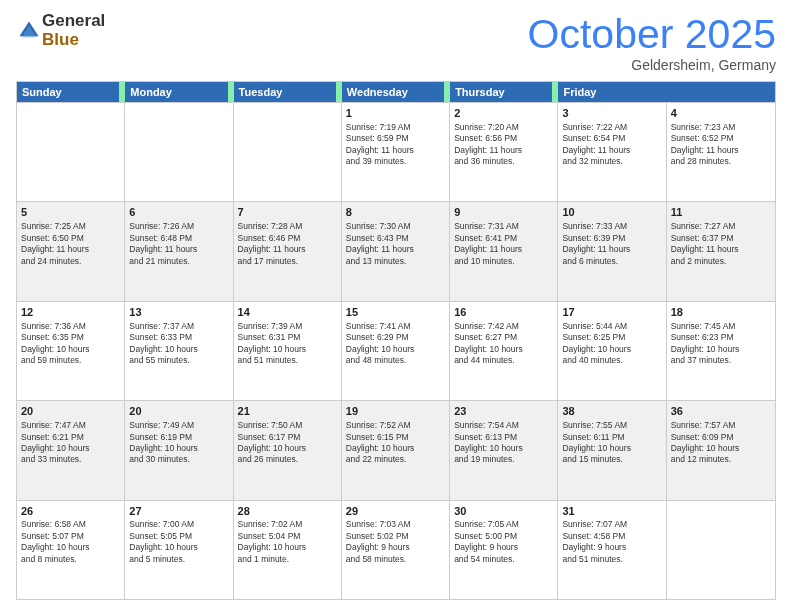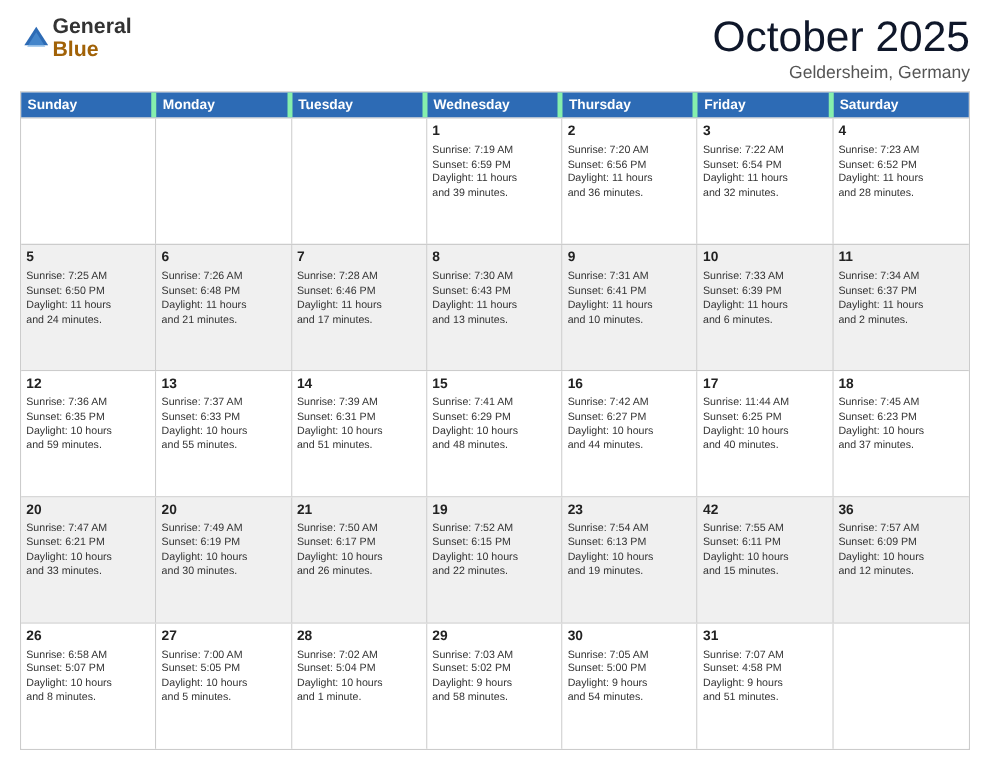--- a/index.html
+++ b/index.html
@@ -45,23 +45,23 @@
     }
     .logo-icon {
       width: 22px;
       height: 22px;
       margin-left: 2px;
     }
     .title-block {
       text-align: right;
     }
     .month-title {
-      font-size: 34px;
+      font-size: 41px;
       font-weight: normal;
-      color: #0f172a;
+      color: #3b82f6;
       line-height: 1.1;
     }
     .location {
       font-size: 14px;
       color: #555;
     }
     .calendar {
       flex: 1;
       display: flex;
       flex-direction: column;
@@ -71,21 +71,21 @@
       display: grid;
       grid-template-columns: repeat(7, 1fr);
       background: #2d6bb5;
     }
     .cal-header-cell {
       color: #fff;
       font-size: 11px;
       font-weight: bold;
       padding: 4px 5px;
       text-align: left;
-      border-right: 4px solid #86efac;
+      border-right: 6px solid #86efac;
     }
     .cal-header-cell:last-child { border-right: none; }
     .cal-body {
       flex: 1;
       display: flex;
       flex-direction: column;
     }
     .cal-row {
       display: grid;
       grid-template-columns: repeat(7, 1fr);
@@ -139,21 +139,20 @@
     </div>
   </div>
   <div class="calendar">
     <div class="cal-header">
     <div class="cal-header-cell">Sunday</div>
         <div class="cal-header-cell">Monday</div>
         <div class="cal-header-cell">Tuesday</div>
         <div class="cal-header-cell">Wednesday</div>
         <div class="cal-header-cell">Thursday</div>
         <div class="cal-header-cell">Friday</div>
-        <div class="cal-header-cell">Saturday</div>
       </div>
     <div class="cal-body">
     <div class="cal-row">
           <div class="cal-cell"></div>
           <div class="cal-cell"></div>
           <div class="cal-cell"></div>
           <div class="cal-cell">
             <span class="day-num">1</span>
             <div class="cell-text" style="white-space: pre-line;">Sunrise: 7:19 AM
 Sunset: 6:59 PM
@@ -220,21 +219,21 @@
           </div>
           <div class="cal-cell shaded">
             <span class="day-num">10</span>
             <div class="cell-text" style="white-space: pre-line;">Sunrise: 7:33 AM
 Sunset: 6:39 PM
 Daylight: 11 hours
 and 6 minutes.</div>
           </div>
           <div class="cal-cell shaded">
             <span class="day-num">11</span>
-            <div class="cell-text" style="white-space: pre-line;">Sunrise: 7:34 AM
+            <div class="cell-text" style="white-space: pre-line;">Sunrise: 7:27 AM
 Sunset: 6:37 PM
 Daylight: 11 hours
 and 2 minutes.</div>
           </div>
         </div>
         <div class="cal-row">
           <div class="cal-cell">
             <span class="day-num">12</span>
             <div class="cell-text" style="white-space: pre-line;">Sunrise: 7:36 AM
 Sunset: 6:35 PM
@@ -264,21 +263,21 @@
           </div>
           <div class="cal-cell">
             <span class="day-num">16</span>
             <div class="cell-text" style="white-space: pre-line;">Sunrise: 7:42 AM
 Sunset: 6:27 PM
 Daylight: 10 hours
 and 44 minutes.</div>
           </div>
           <div class="cal-cell">
             <span class="day-num">17</span>
-            <div class="cell-text" style="white-space: pre-line;">Sunrise: 11:44 AM
+            <div class="cell-text" style="white-space: pre-line;">Sunrise: 5:44 AM
 Sunset: 6:25 PM
 Daylight: 10 hours
 and 40 minutes.</div>
           </div>
           <div class="cal-cell">
             <span class="day-num">18</span>
             <div class="cell-text" style="white-space: pre-line;">Sunrise: 7:45 AM
 Sunset: 6:23 PM
 Daylight: 10 hours
 and 37 minutes.</div>
@@ -314,21 +313,21 @@
 and 22 minutes.</div>
           </div>
           <div class="cal-cell shaded">
             <span class="day-num">23</span>
             <div class="cell-text" style="white-space: pre-line;">Sunrise: 7:54 AM
 Sunset: 6:13 PM
 Daylight: 10 hours
 and 19 minutes.</div>
           </div>
           <div class="cal-cell shaded">
-            <span class="day-num">42</span>
+            <span class="day-num">38</span>
             <div class="cell-text" style="white-space: pre-line;">Sunrise: 7:55 AM
 Sunset: 6:11 PM
 Daylight: 10 hours
 and 15 minutes.</div>
           </div>
           <div class="cal-cell shaded">
             <span class="day-num">36</span>
             <div class="cell-text" style="white-space: pre-line;">Sunrise: 7:57 AM
 Sunset: 6:09 PM
 Daylight: 10 hours

